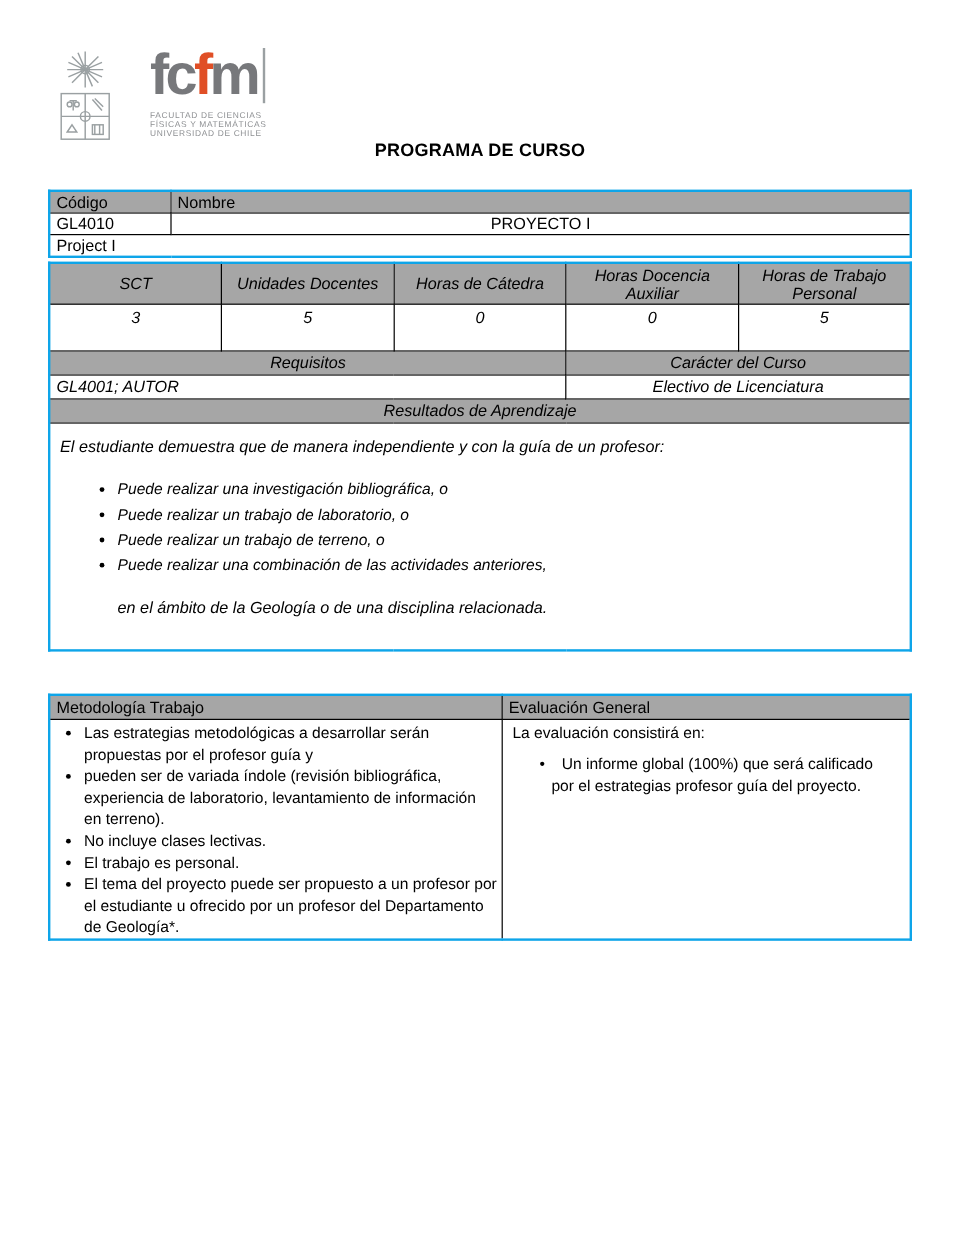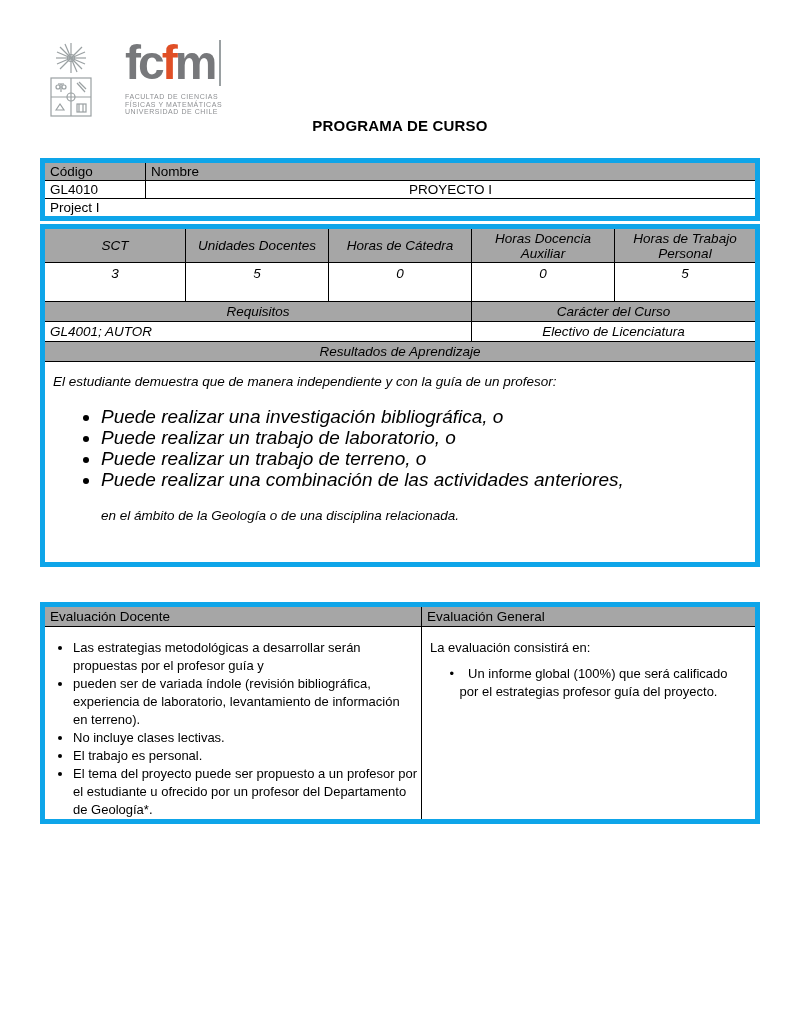--- a/index.html
+++ b/index.html
@@ -16,42 +16,42 @@
   .brand-text .accent { color:#e04f26; }
   .brand-bar { width:2px; height:46px; background:#9aa0a2; margin-left:5px; margin-top:-2px; }
   .logo-caption { margin-top:7px; font-size:7px; line-height:7.5px; letter-spacing:0.55px; color:#8e9093; }
 
   .doc-title { position:absolute; top:117px; left:0; width:100%; text-align:center; font-size:15px; font-weight:bold; letter-spacing:0.2px; }
 
   
   .doc { position:absolute; left:40px; top:158px; width:720px; }
   table { border-collapse:collapse; width:720px; table-layout:fixed; }
   td { border:1px solid #000; font-size:13.5px; padding:0 5px; overflow:hidden; }
-  .t { border:5px solid #0ea5e9; }
+  .t { border:2px solid #0ea5e9; }
   .gray { background:#a6a6a6; }
   .center { text-align:center; }
 
   .t-course td { height:17px; }
   .t-course .col-codigo { width:90px; }
 
   .t-main { margin-top:3px;font-style:italic; }
   .t-main .hdr td { height:33px; text-align:center; vertical-align:middle; line-height:15px; }
   .t-main .vals td { height:35px; text-align:center; vertical-align:top; padding-top:3px; }
   .t-main .req td { height:19px; }
 
-  .res-content { height:172px; vertical-align:top; padding:12px 8px 16px 8px;border-radius:16px; }
+  .res-content { height:172px; vertical-align:top; padding:12px 8px 4px 8px;border-radius:16px; }
   .res-intro { margin:0; font-size:13.5px; }
-  ul.res-bullets { margin:17px 0 0 0; padding-left:48px; line-height:21px; font-size:19px; }
+  ul.res-bullets { margin:17px 0 0 0; padding-left:48px; line-height:21px; font-size:13px; }
   ul.res-bullets li { margin:0; }
   .res-closing { margin:18px 0 0 48px; font-size:13.5px; }
 
   .t-meth { margin-top:35px; }
   .t-meth .hdr td { height:19px; }
   .t-meth .col-left { width:366px; }
-  .meth-content { height:176px; vertical-align:top; padding:10px 4px 0 4px; }
+  .meth-content { height:176px; vertical-align:top; padding:0 4px 0 4px; }
   ul.meth-bullets { margin:2px 0 0 0; padding-left:24px; line-height:18px; font-size:13px; }
   ul.meth-bullets li { margin:0; }
   .eval-intro { margin:2px 0 0 4px; font-size:13px; line-height:18px; }
   .eval-bullet { margin-top:8px; text-align:center; font-size:13px; line-height:18px; }
   .eval-bullet .marker { display:inline-block; padding-right:14px; }
 
   .footnote { margin-top:97px; font-size:10.5px; font-weight:bold; letter-spacing:0; }
 </style>
 </head>
 <body>
@@ -170,21 +170,21 @@
           </ul>
           <p class="res-closing">en el ámbito de la Geología o de una disciplina relacionada.</p>
         </td>
       </tr>
     </tbody>
       </table>
 
     <table class="t t-meth">
       <tbody>
           <tr class="hdr">
-        <td class="gray col-left">Evaluación Docente</td>
+        <td class="gray col-left">Metodología Trabajo</td>
         <td class="gray">Evaluación General</td>
       </tr>
       <tr>
         <td class="meth-content">
           <ul class="meth-bullets">
             <li>Las estrategias metodológicas a desarrollar serán propuestas por el profesor guía y</li>
             <li>pueden ser de variada índole (revisión bibliográfica, experiencia de laboratorio, levantamiento de información en terreno).</li>
             <li>No incluye clases lectivas.</li>
             <li>El trabajo es personal.</li>
             <li>El tema del proyecto puede ser propuesto a un profesor por el estudiante u ofrecido por un profesor del Departamento de Geología*.</li>

